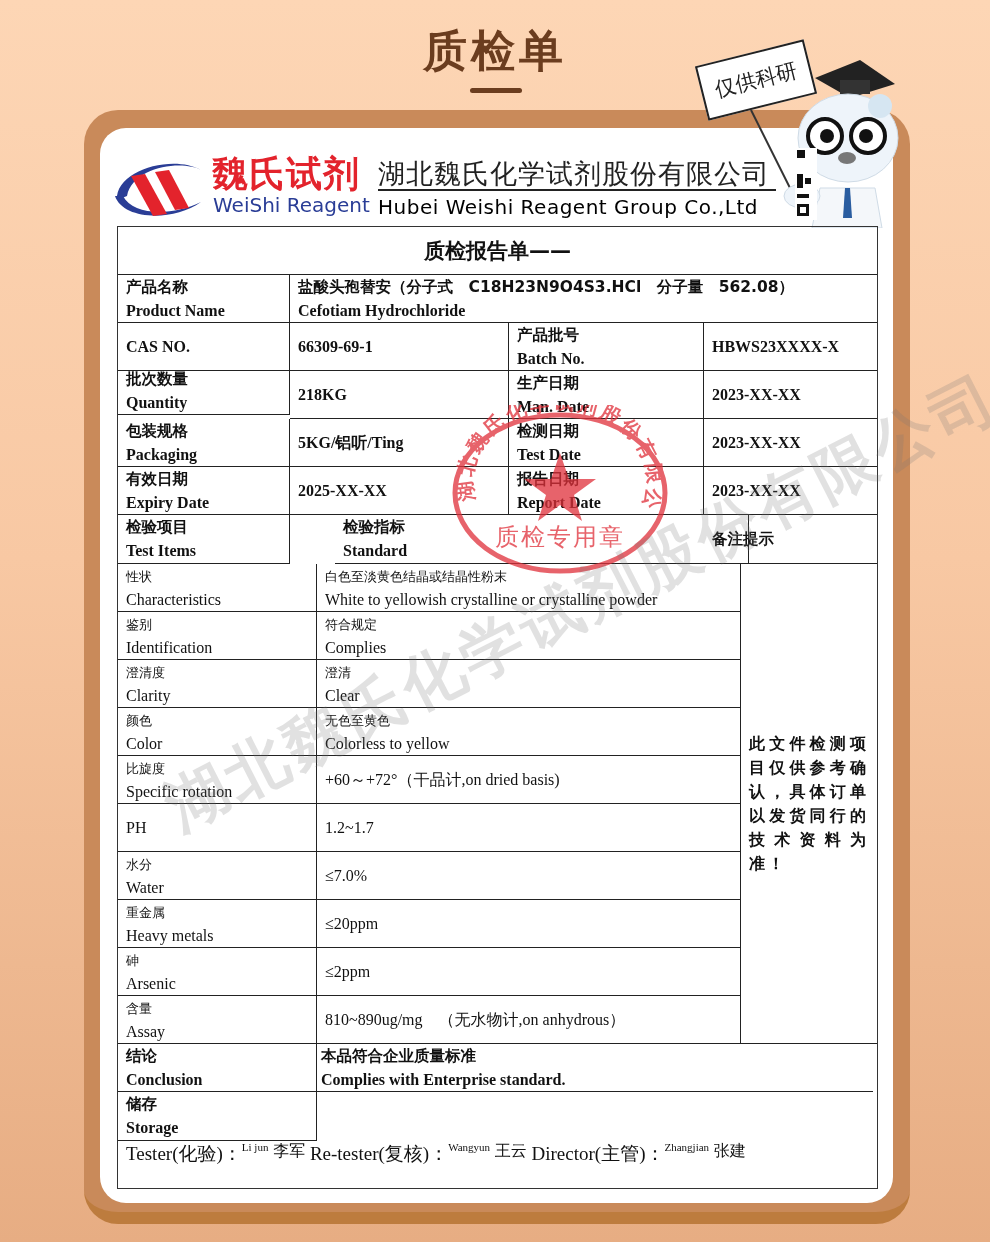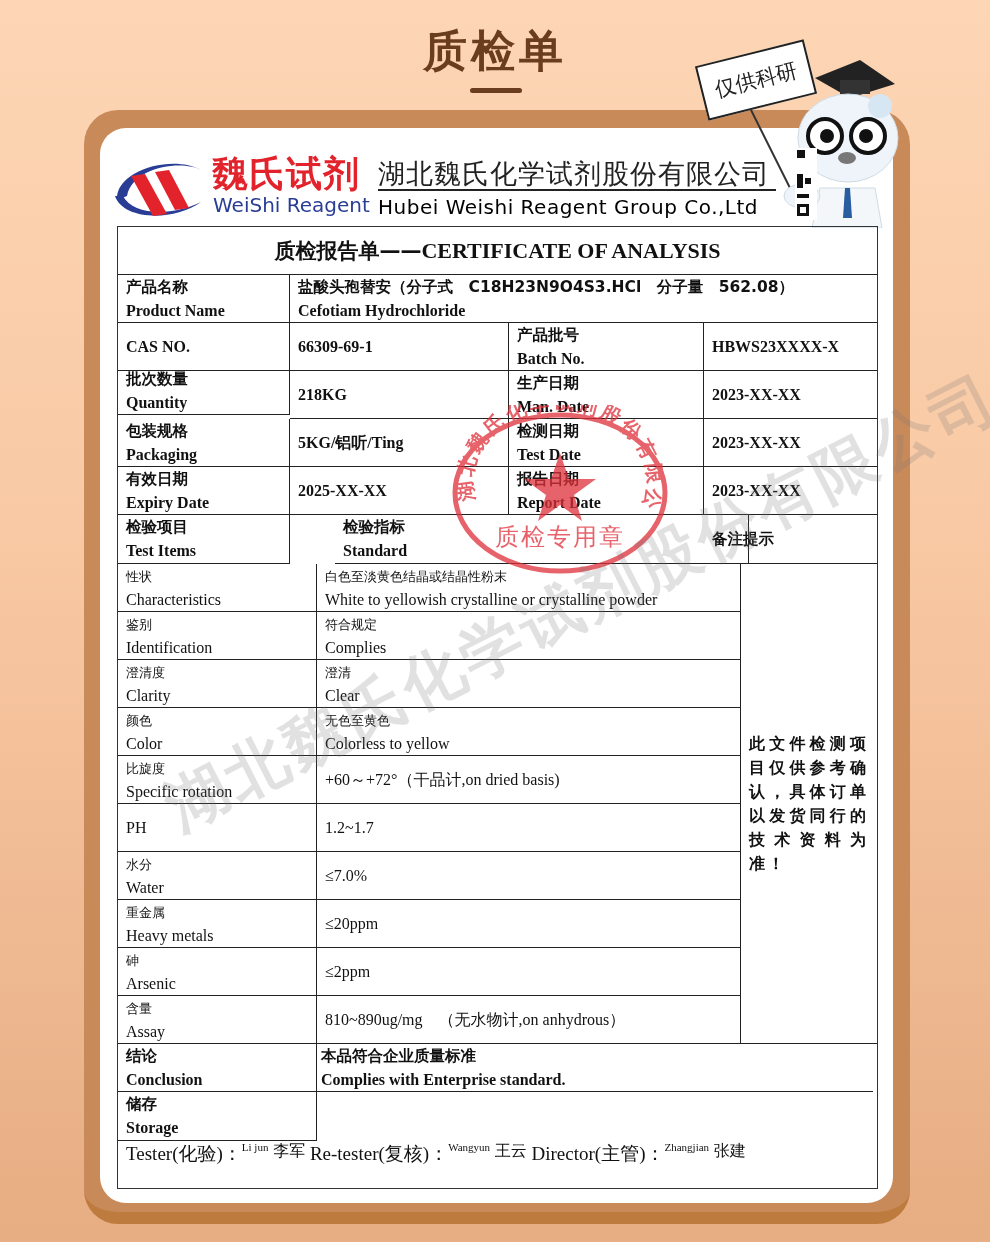--- a/index.html
+++ b/index.html
@@ -149,21 +149,20 @@
   <rect x="10" y="30" width="6" height="6" fill="#111"></rect>
   <rect x="2" y="46" width="12" height="4" fill="#111"></rect>
   <rect x="2" y="56" width="12" height="12" fill="#111"></rect>
   <rect x="5" y="59" width="6" height="6" fill="#fff"></rect>
 </svg>
 
 <div class="coa-table">
 
   <div class="coa-title">
     <span class="cn-part">质检报告单——</span>
-      <span>CERTIFICATE OF ANALYSIS</span>
   </div>
 
   <div class="cell bold" style="left:0;top:48px;width:172px;height:48px;">
     <span class="cn-b">产品名称</span>
     <span>Product Name</span>
   </div>
   <div class="cell bold noright" style="left:172px;top:48px;width:587px;height:48px;">
     <span class="cn-b">盐酸头孢替安（分子式　C18H23N9O4S3.HCl　分子量　562.08）</span>
     <span>Cefotiam Hydrochloride</span>
   </div>

